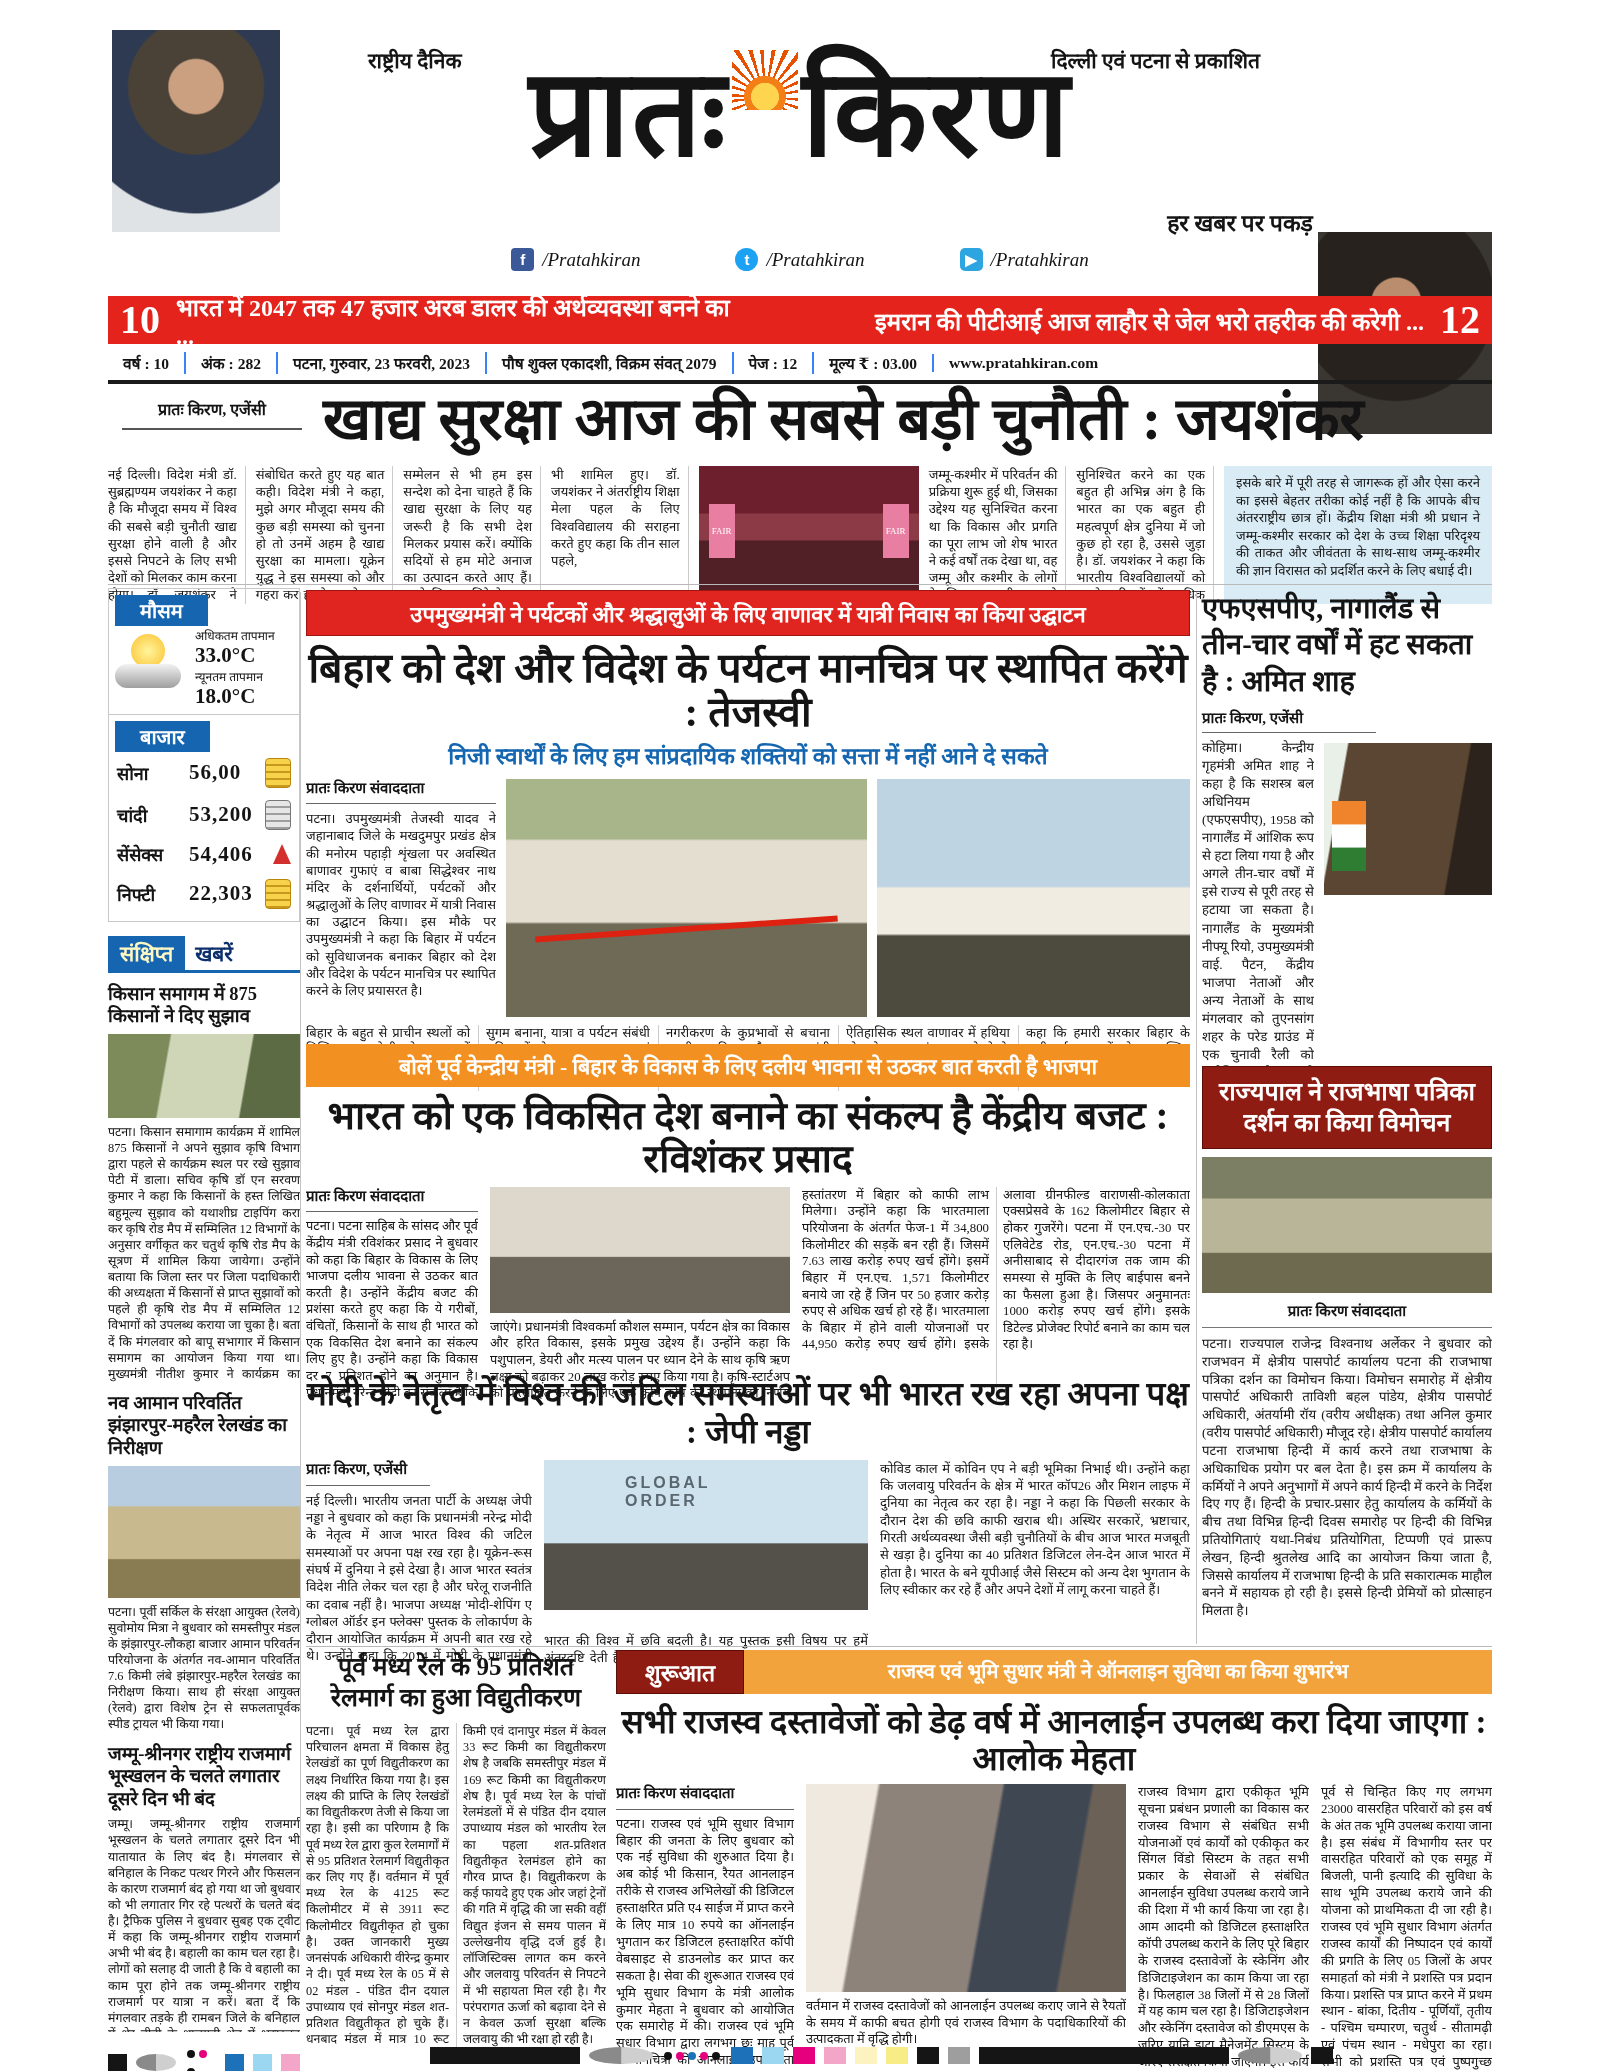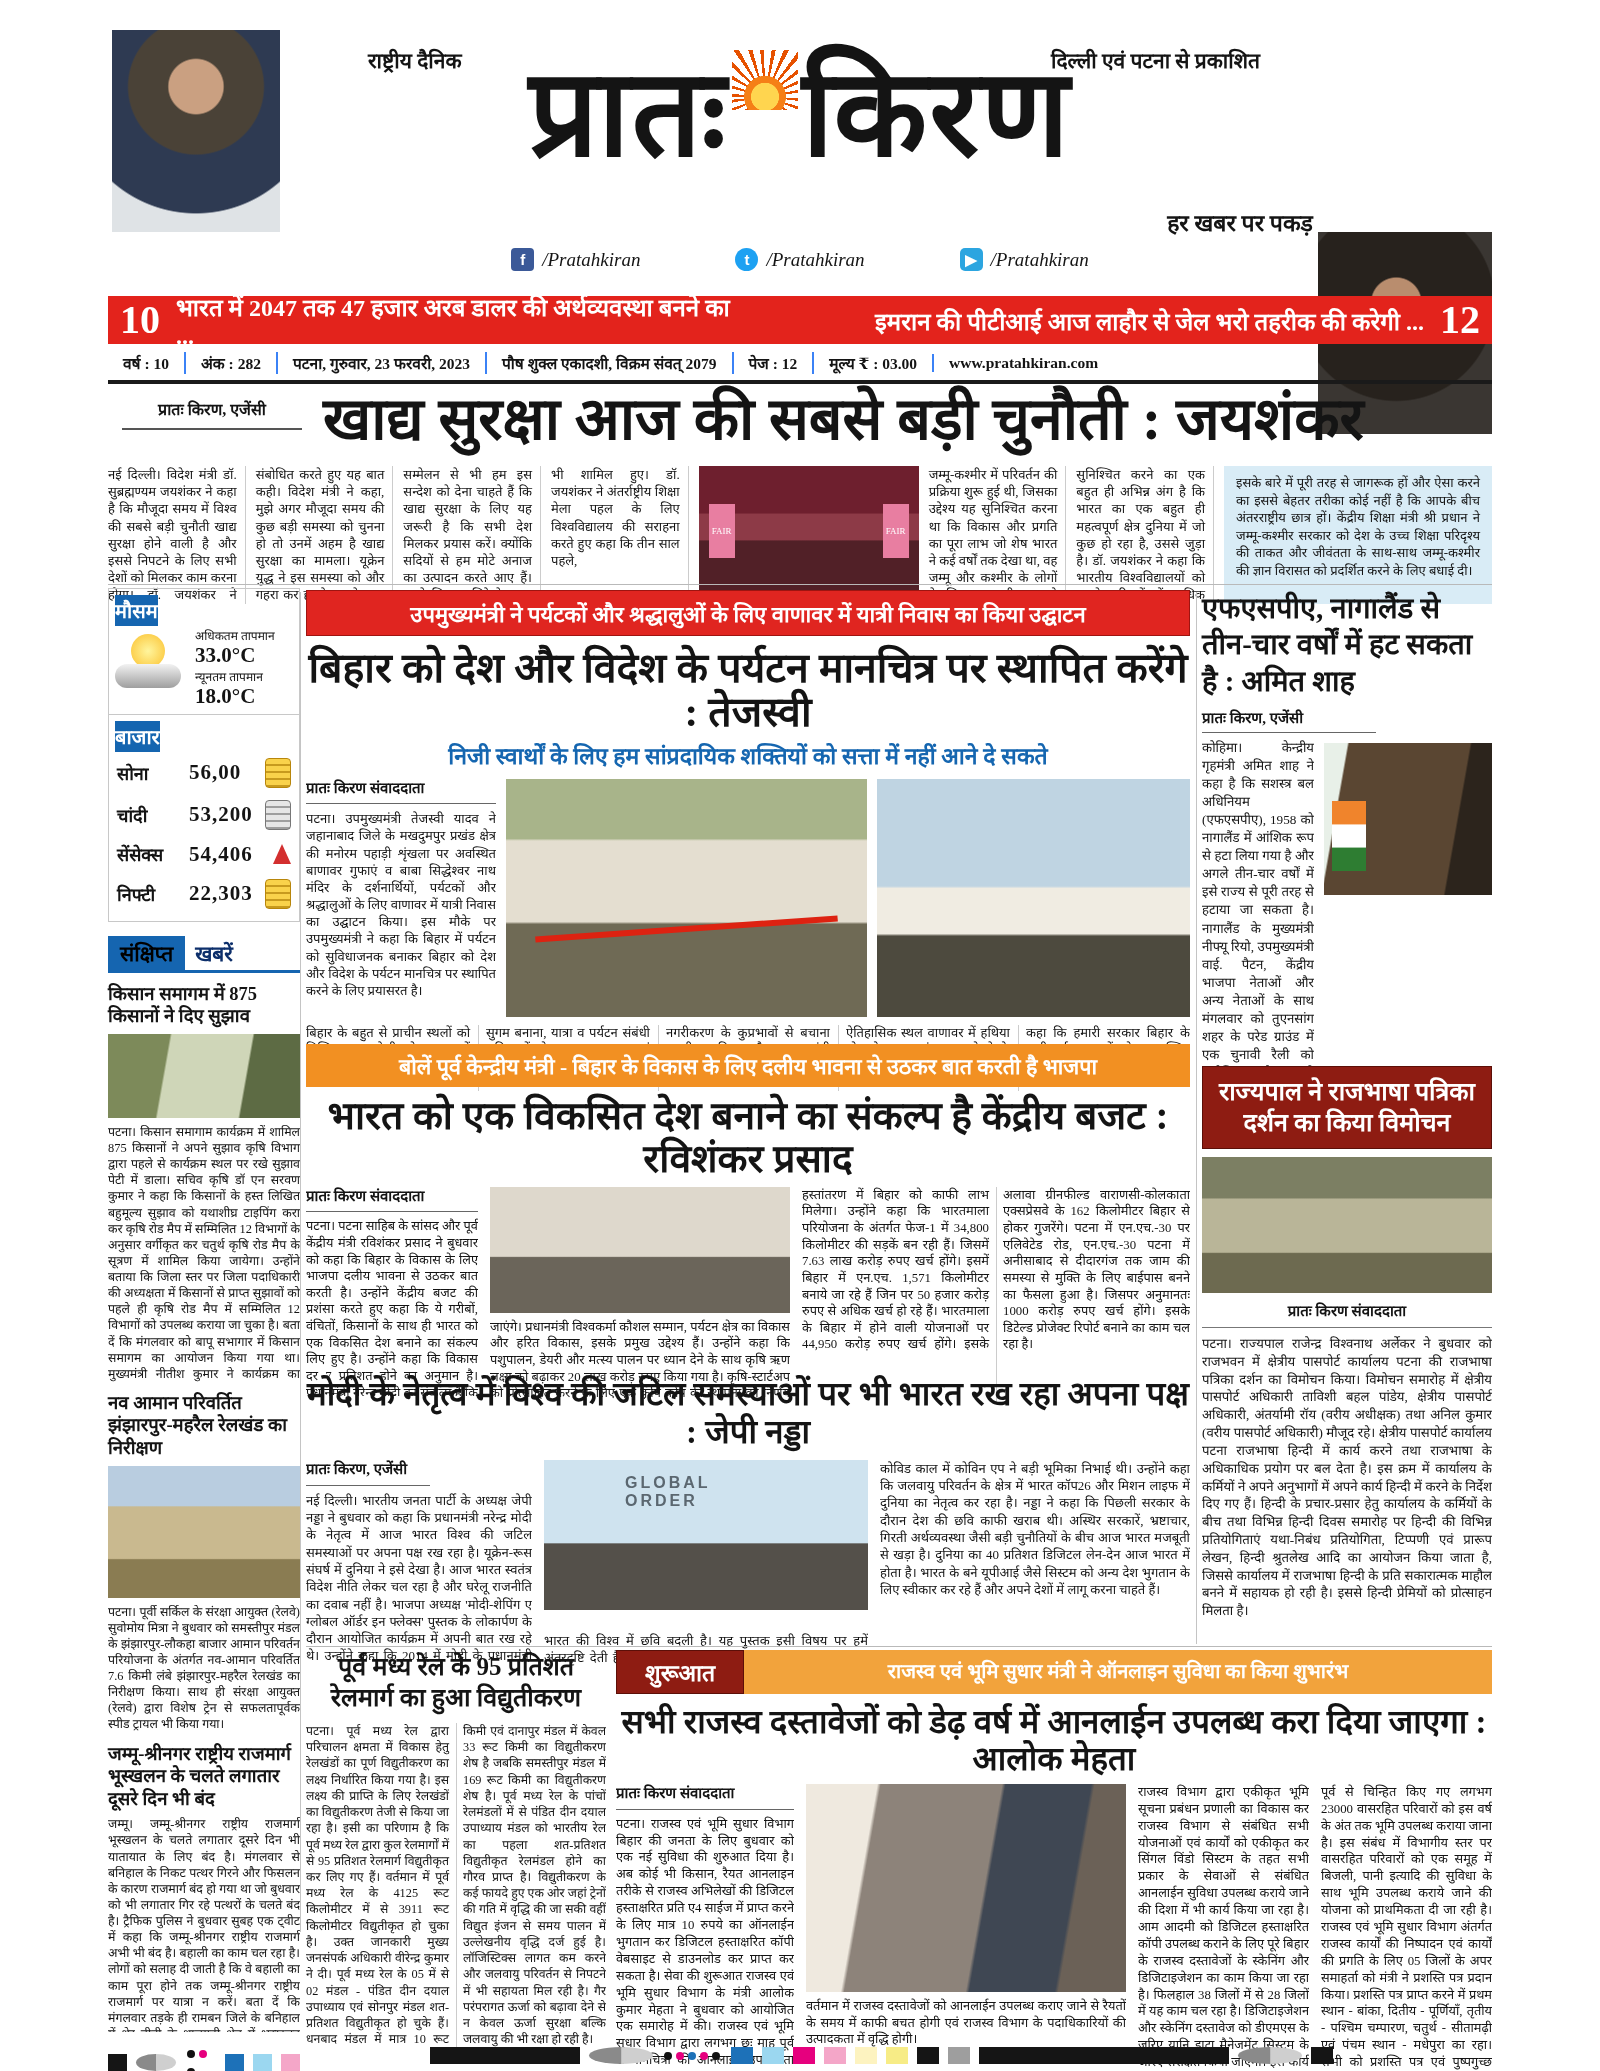--- a/index.html
+++ b/index.html
@@ -46,38 +46,38 @@
   .lcol{flex:1;font-size:13px;line-height:1.32;border-right:1px solid #ccc;padding-right:8px}
   .lcol:last-child{border-right:none}
   .lead-photo{width:220px;height:134px;flex:none;
     background:linear-gradient(#6e1f2e 0 35%,#8d3a47 36% 55%,#512027 56%),#5a1d28}
   .fairtag{position:absolute;top:38px;width:26px;background:#e87ea1;color:#fff;font-size:9px;text-align:center;padding:22px 0}
   .fairL{left:10px}.fairR{right:10px}
   .lead-blue{width:268px;flex:none;background:#d9ecf6;padding:8px 12px;box-sizing:border-box;font-size:13px;line-height:1.35}
 
   
   .sidebar{left:108px;top:588px;width:192px}
-  .bluetab{display:inline-block;background:#1565b0;color:#fff;font-weight:bold;font-size:20px;padding:2px 0}
+  .bluetab{display:inline-block;background:#1565b0;color:#fff;font-weight:bold;font-size:20px;padding:2px 25px}
   .wx{border:1px solid #c8c8c8;padding:6px;box-sizing:border-box}
   .wx-row{display:flex;gap:8px}
   .wicon{position:relative;width:72px;height:54px;margin-top:8px}
   .wsun{position:absolute;left:16px;top:0;width:34px;height:34px;border-radius:50%;background:radial-gradient(#fff59d,#fbc02d)}
   .wcloud{position:absolute;left:0;bottom:0;width:66px;height:24px;border-radius:12px;background:linear-gradient(#f2f2f2,#9e9e9e)}
   .wlab{font-size:12px;line-height:1.15;margin-top:4px}
   .wval{font-size:21px;font-weight:bold;line-height:1.1}
   .market{border:1px solid #c8c8c8;border-top:none;padding:6px;box-sizing:border-box}
   .mrow{display:flex;align-items:center;gap:8px;padding:6px 2px}
   .mlab{font-size:18px;font-weight:bold;width:64px}
   .mval{font-size:21px;font-weight:bold;letter-spacing:1px;flex:1}
   .coin{width:24px;height:28px;border-radius:4px;border:1px solid #b8860b;
     background:repeating-linear-gradient(#f9d24b 0 5px,#c79a1e 5px 7px)}
   .coin.sv{border-color:#777;background:repeating-linear-gradient(#e6e6e6 0 5px,#9e9e9e 5px 7px)}
   .mup{width:0;height:0;border-left:9px solid transparent;border-right:9px solid transparent;border-bottom:20px solid #d32f2f}
   .brief-head{display:flex;align-items:stretch;border-bottom:3px solid #1565b0;margin-top:14px}
-  .bh1{background:#1565b0;color:#000000;font-weight:bold;font-size:21px;padding:3px 12px}
+  .bh1{background:#1565b0;color:#fef9c3;font-weight:bold;font-size:21px;padding:3px 12px}
   .bh2{color:#0d2f6b;font-weight:bold;font-size:21px;padding:3px 10px}
   .s-h{font-size:18.5px;font-weight:bold;line-height:1.22;margin:10px 0 6px}
   .s-b{font-size:12.4px;line-height:1.3;overflow:hidden}
   .ph-kisan{height:84px;background:linear-gradient(100deg,#7d8a5a 0 30%,#cfd6b8 31% 70%,#5d6b44 71%),#7d8a5a}
   .ph-rail{height:132px;background:linear-gradient(#b9cde0 0 30%,#c9b98f 31% 70%,#8a7c52 71%)}
 
   
   .tj{left:306px;top:590px;width:884px}
   .banner-red{background:#e02520;color:#fff;font-weight:bold;font-size:22px;text-align:center;
     padding:7px 4px;border:1px solid #9e1410}

